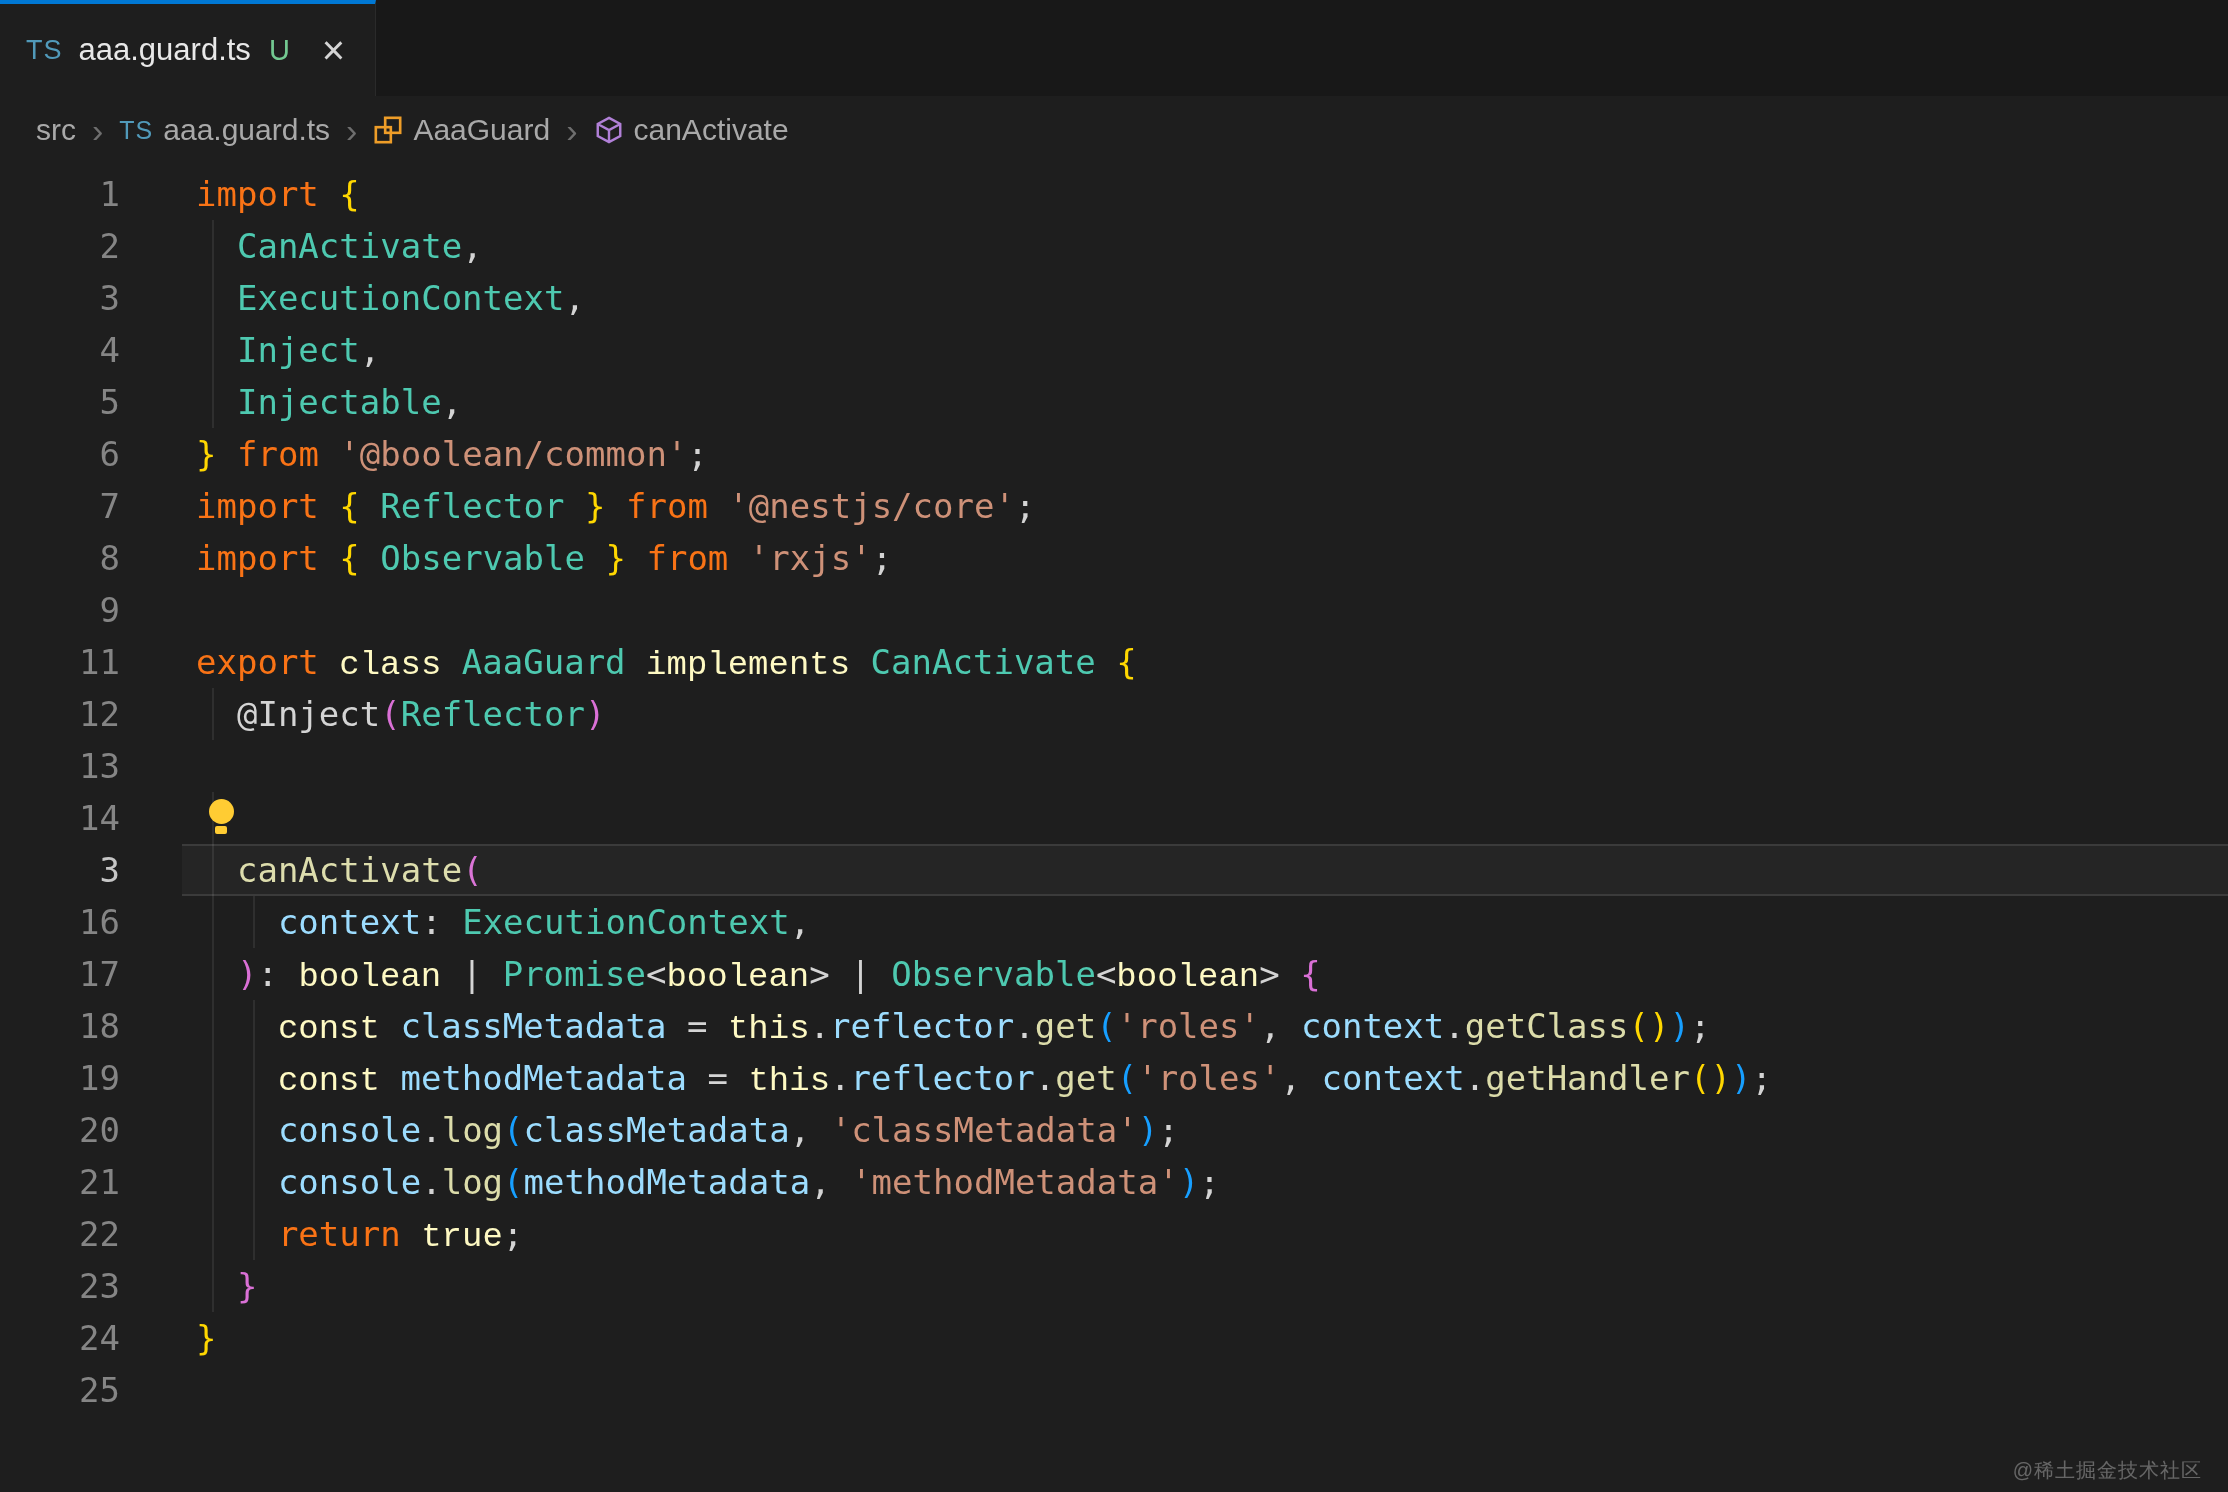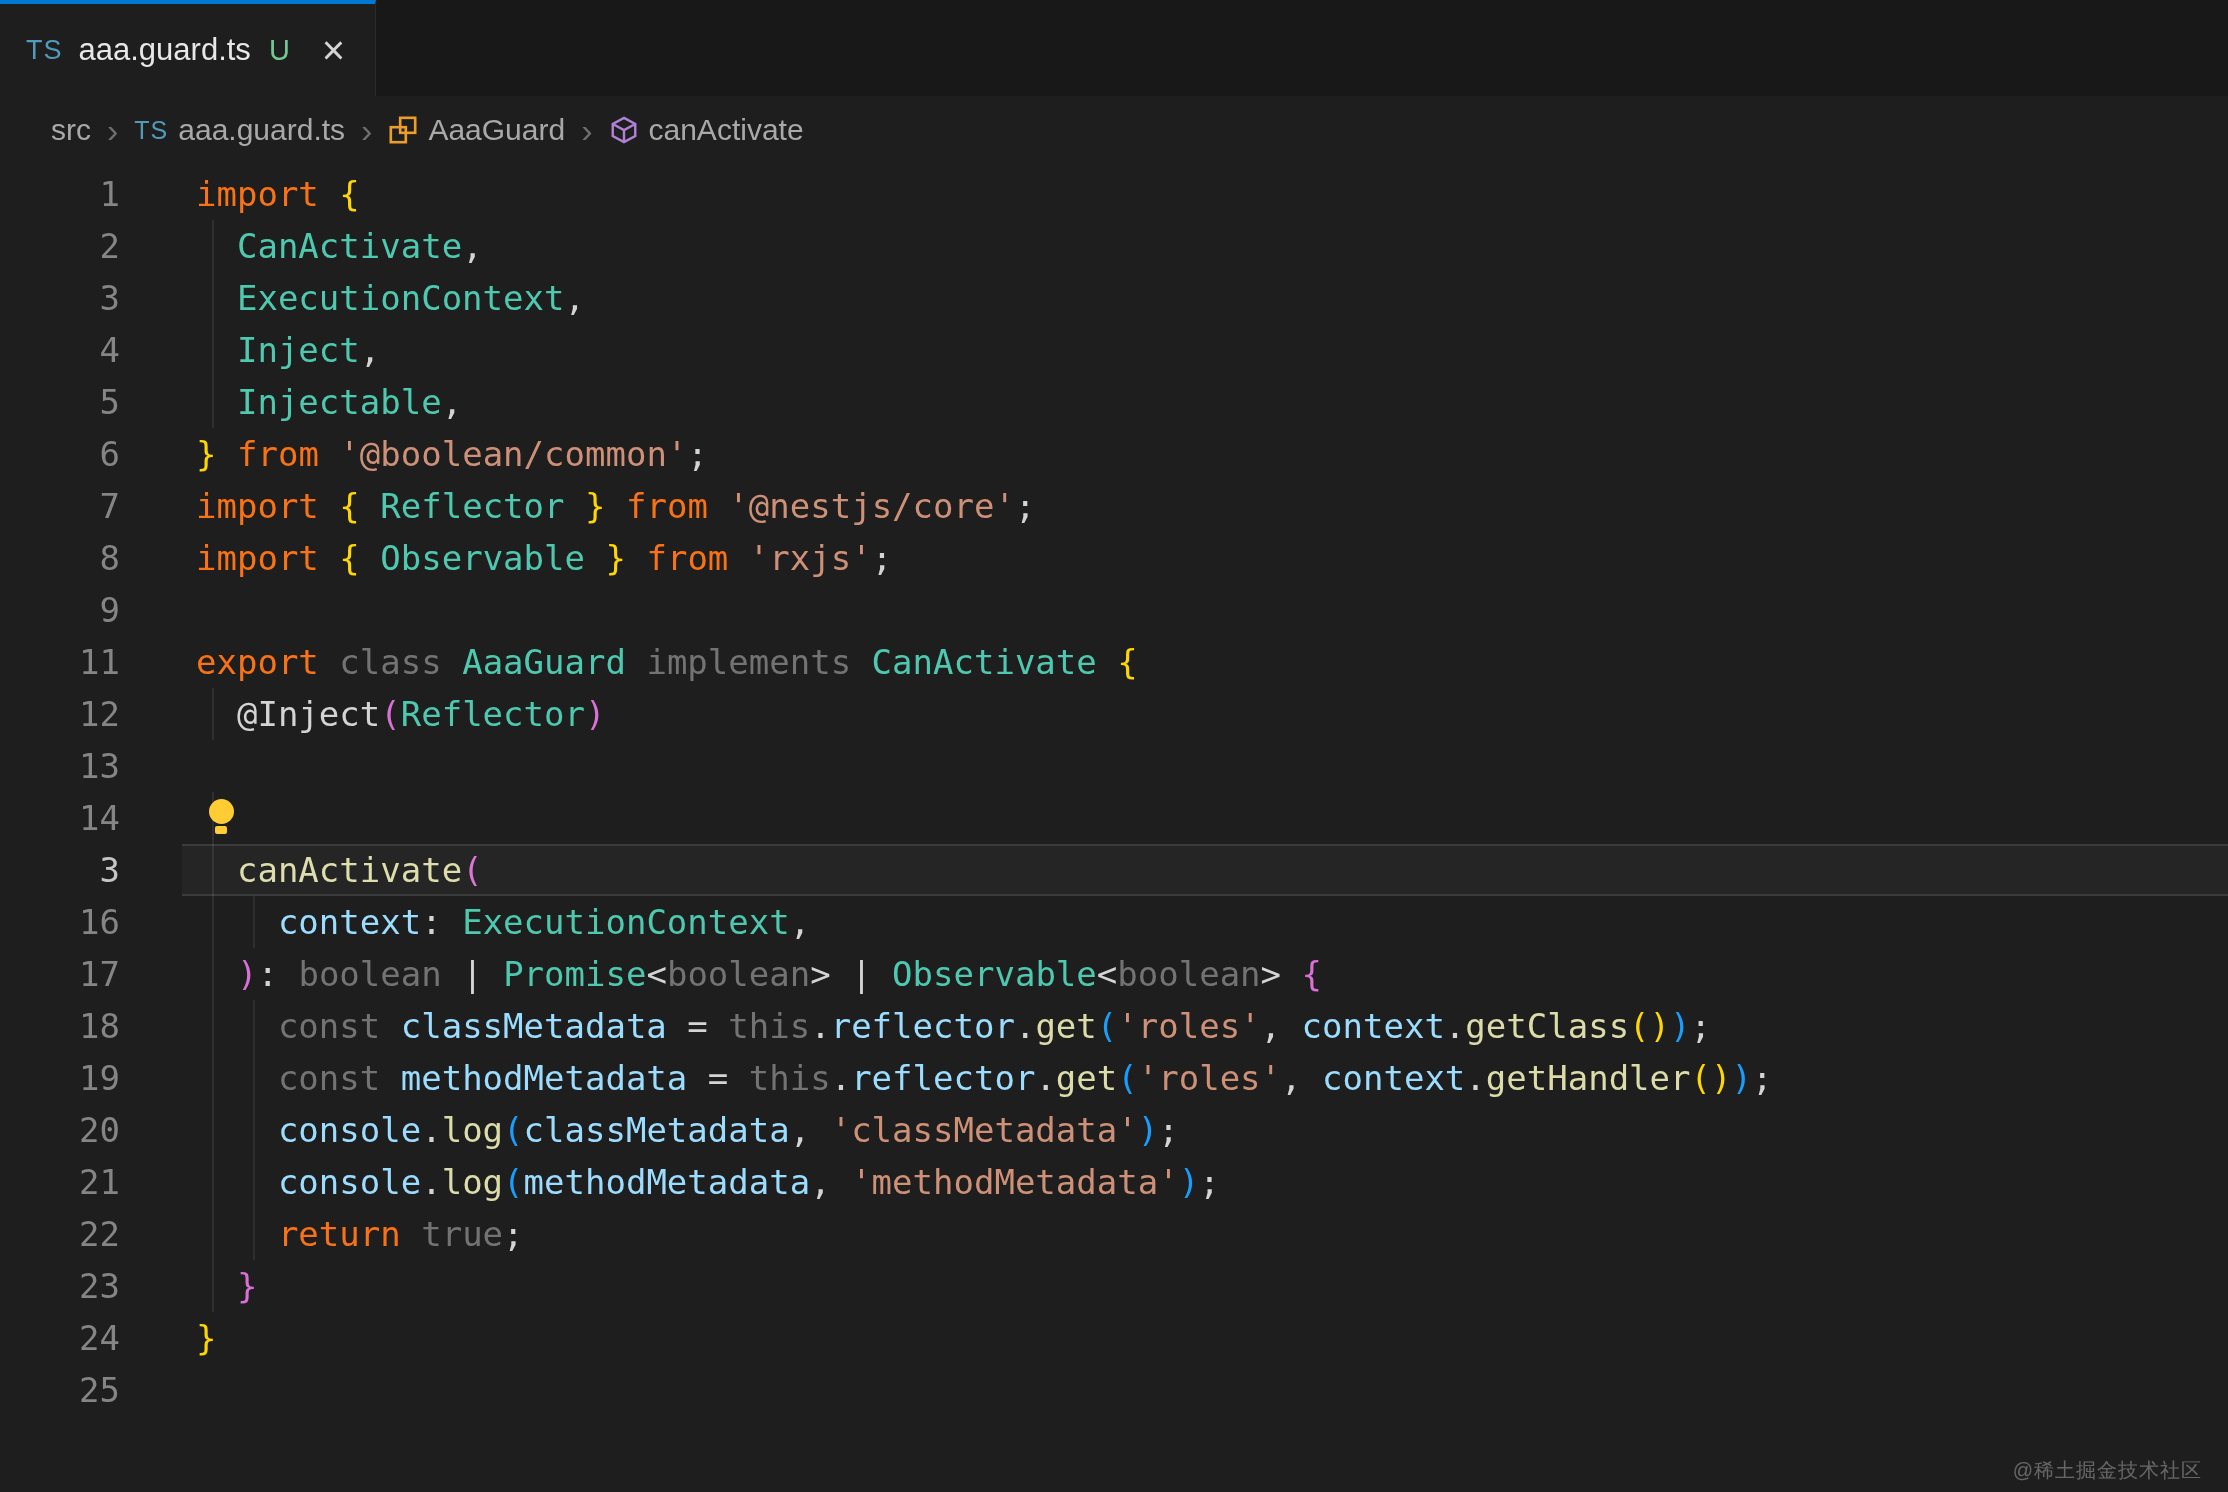--- a/index.html
+++ b/index.html
@@ -42,21 +42,21 @@
     line-height:1;
     margin-left:16px;
     cursor:pointer;
   }
 
   
   .breadcrumb {
     height:68px;
     display:flex;
     align-items:center;
-    padding-left:51px;
+    padding-left:36px;
     gap:14px;
     color:#a9a9a9;
     font-size:30px;
     background:#1e1e1e;
   }
   .bc-item { display:flex; align-items:center; gap:10px; cursor:pointer; }
   .bc-sep { color:#6e6e6e; font-size:34px; padding:0 2px; }
   .bc-icon { display:inline-flex; width:30px; height:30px; }
   .bc-icon svg { width:30px; height:30px; }
   .ts-badge.sm { font-size:25px; }
@@ -96,21 +96,21 @@
   }
   .guide {
     position:absolute;
     top:0; bottom:0;
     width:2px;
     background:rgba(255,255,255,0.08);
   }
 
   
   .tok-p  { color:#f97316; }  
-  .tok-b  { color:#737373; }  
+  .tok-b  { color:#fef9c3;font-family:Liberation Mono, monospace; }  
   .tok-t  { color:#4EC9B0; }  
   .tok-f  { color:#DCDCAA; }  
   .tok-v  { color:#9CDCFE; }  
   .tok-s  { color:#CE9178; }  
   .tok-w  { color:#D4D4D4; }  
   .tok-d  { color:#D4D4D4; }  
   .tok-g1 { color:#FFD700; }  
   .tok-g2 { color:#DA70D6; }  
   .tok-g3 { color:#179FFF; }  
 

